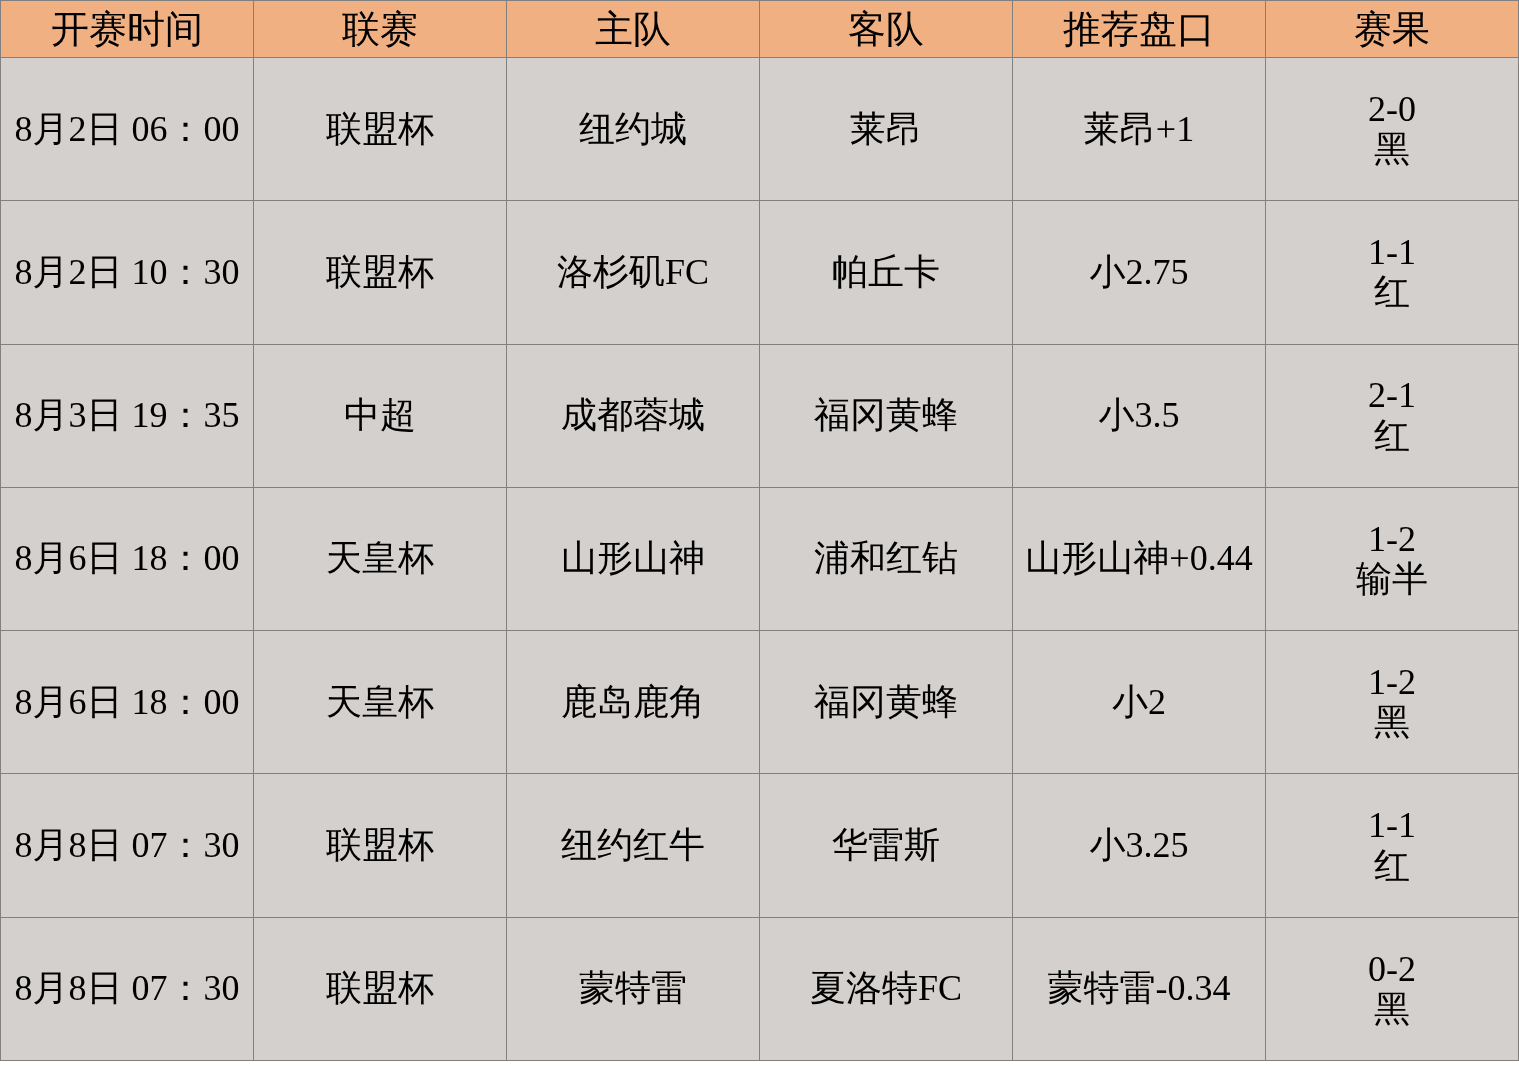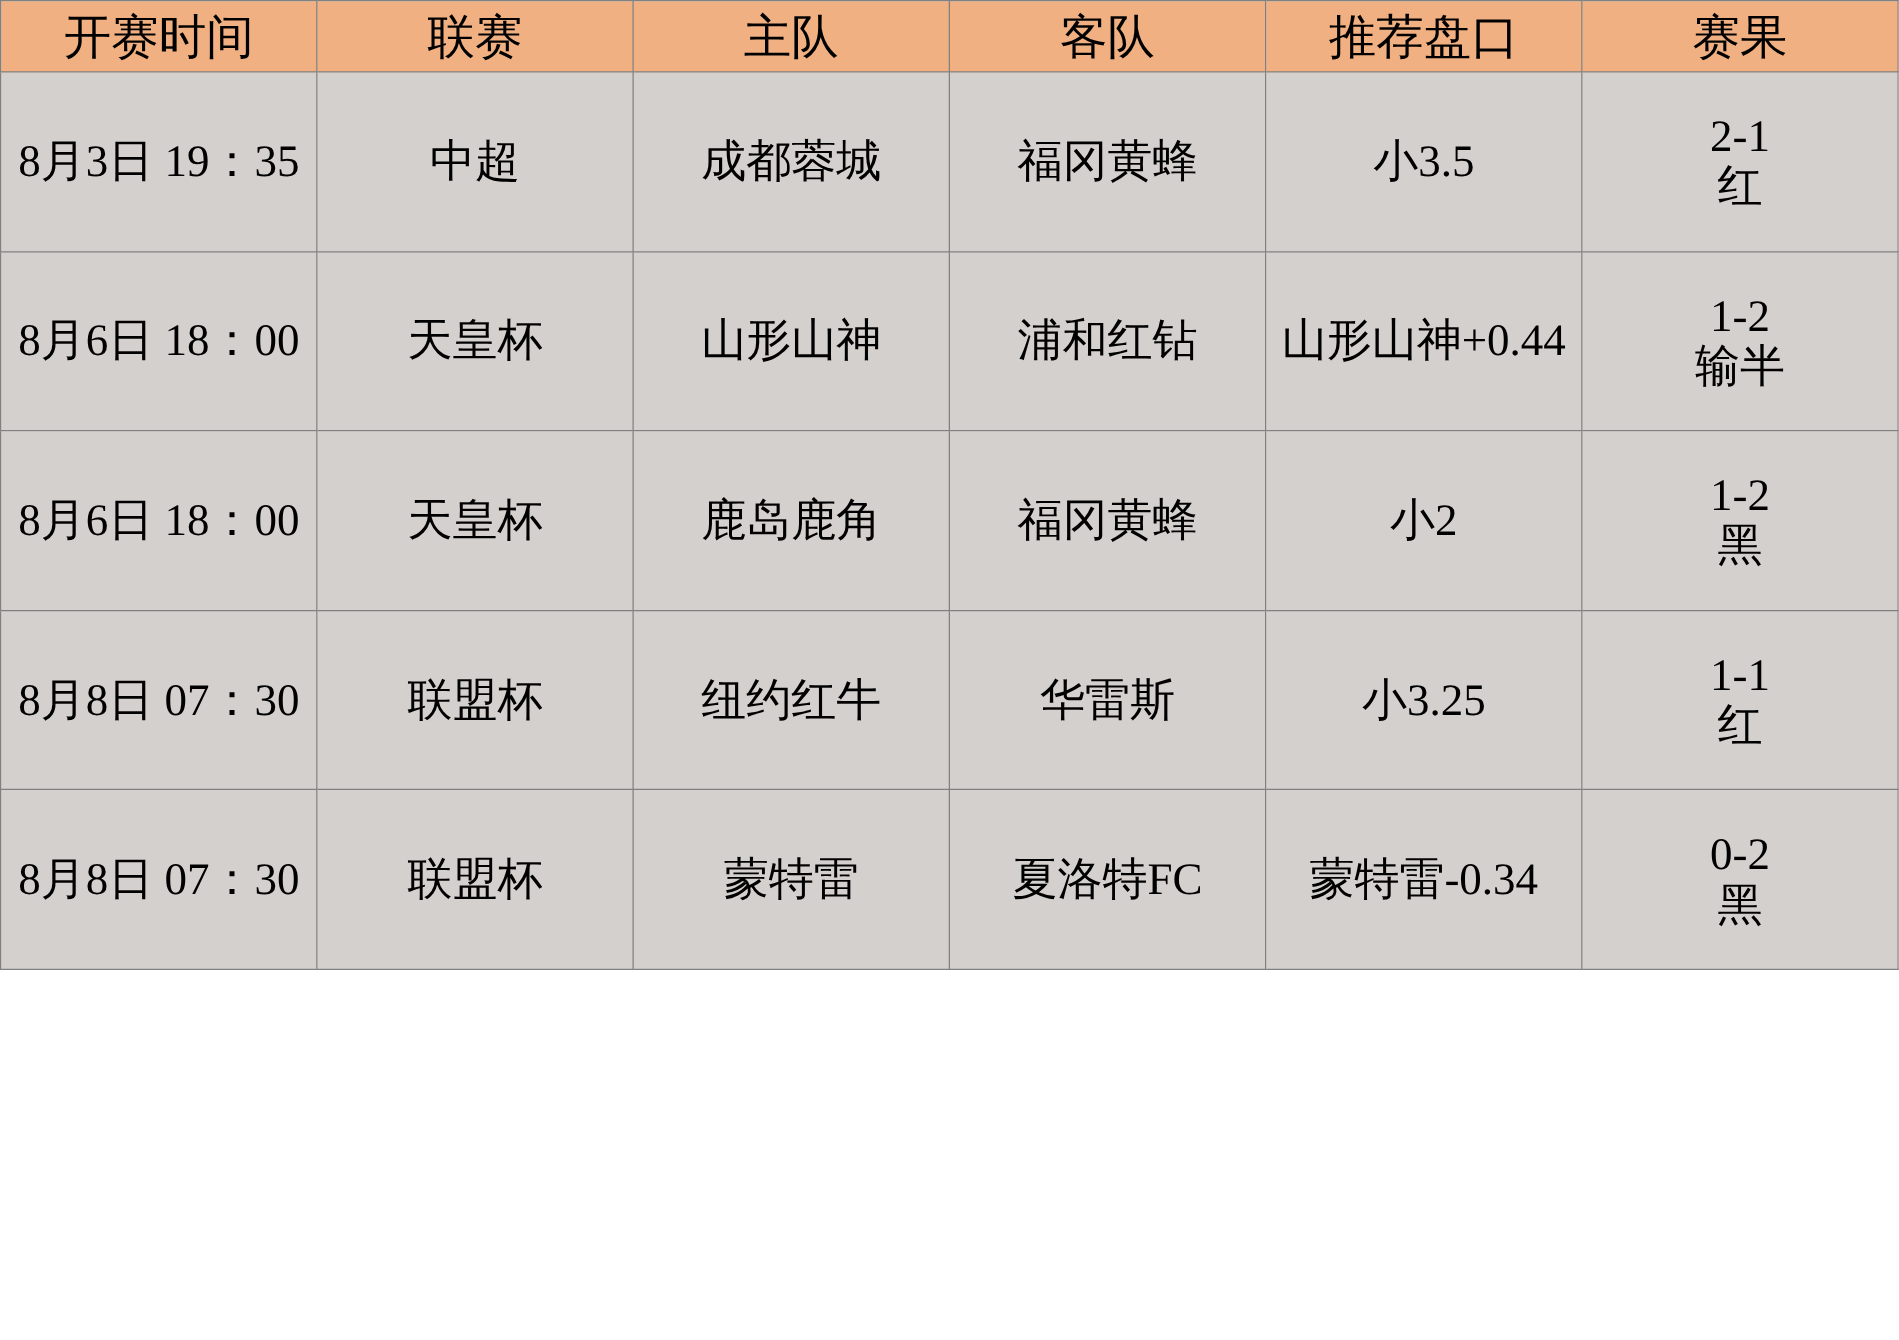--- a/index.html
+++ b/index.html
@@ -9,21 +9,21 @@
   }
   body {
     width: 1519px;
     height: 1072px;
     font-family: "Liberation Serif", serif;
     overflow: hidden;
   }
   table.schedule {
     border-collapse: collapse;
     width: 1519px;
-    height: 776px;
+    height: 1061px;
     table-layout: fixed;
   }
   table.schedule td, table.schedule th {
     border: 1px solid #808080;
     text-align: center;
     vertical-align: middle;
     font-weight: normal;
     background: #d4d0cd;
     font-size: 36px;
     color: #000000;
@@ -52,20 +52,42 @@
     <tr>
       <th class="col-time">开赛时间</th>
       <th class="col-league">联赛</th>
       <th class="col-home">主队</th>
       <th class="col-away">客队</th>
       <th class="col-odds">推荐盘口</th>
       <th class="col-result">赛果</th>
     </tr>
   </thead>
   <tbody>
+    <tr>
+      <td class="col-time">8月2日 06：00</td>
+      <td class="col-league">联盟杯</td>
+      <td class="col-home">纽约城</td>
+      <td class="col-away">莱昂</td>
+      <td class="col-odds">莱昂+1</td>
+      <td class="col-result result-black">
+        <span class="res-line">2-0</span>
+        <span class="res-line">黑</span>
+      </td>
+    </tr>
+    <tr>
+      <td class="col-time">8月2日 10：30</td>
+      <td class="col-league">联盟杯</td>
+      <td class="col-home">洛杉矶FC</td>
+      <td class="col-away">帕丘卡</td>
+      <td class="col-odds">小2.75</td>
+      <td class="col-result result-red">
+        <span class="res-line">1-1</span>
+        <span class="res-line">红</span>
+      </td>
+    </tr>
     <tr>
       <td class="col-time">8月3日 19：35</td>
       <td class="col-league">中超</td>
       <td class="col-home">成都蓉城</td>
       <td class="col-away">福冈黄蜂</td>
       <td class="col-odds">小3.5</td>
       <td class="col-result result-red">
         <span class="res-line">2-1</span>
         <span class="res-line">红</span>
       </td>

